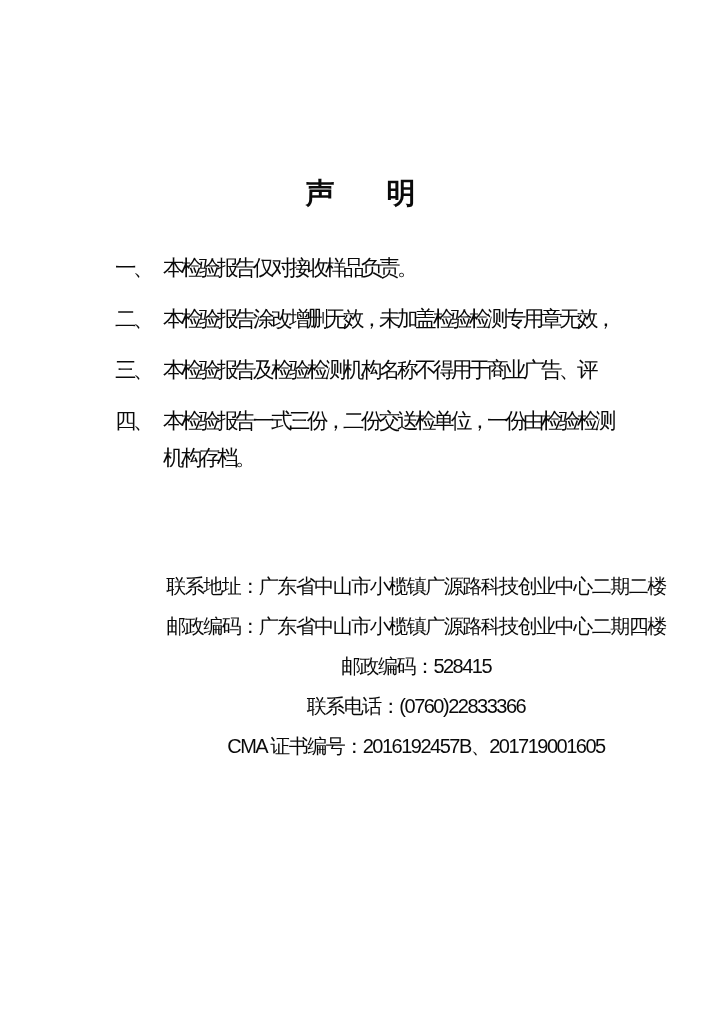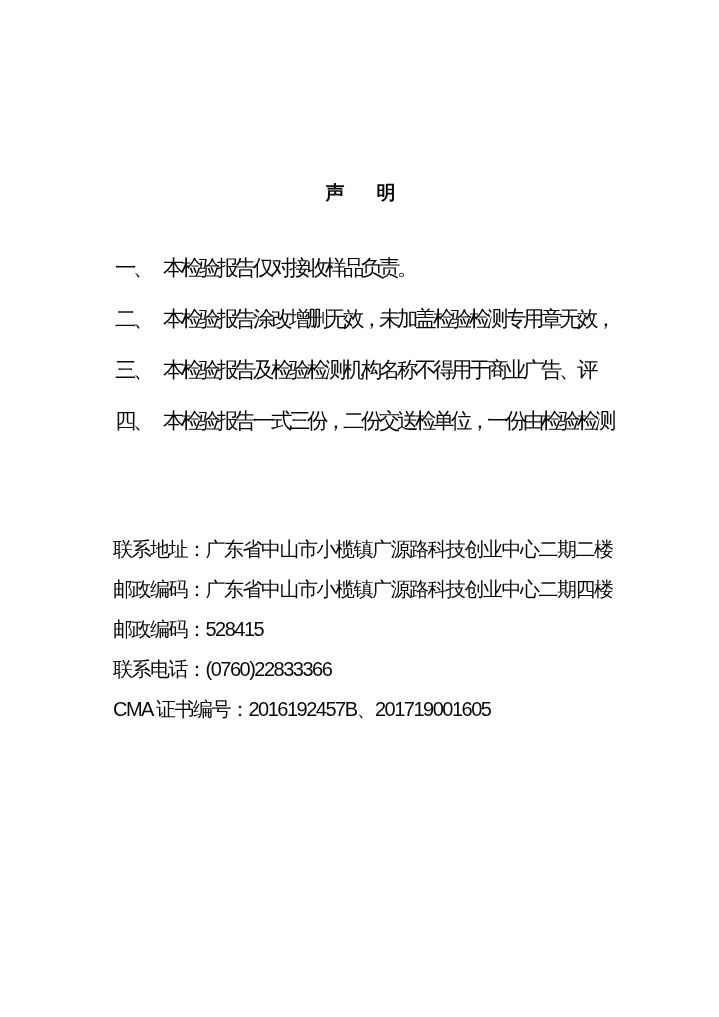--- a/index.html
+++ b/index.html
@@ -13,21 +13,21 @@
   .page {
     position: relative;
     width: 719px;
     height: 1017px;
     background: #ffffff;
     overflow: hidden;
   }
   .doc-title {
     margin-top: 176px;
     text-align: center;
-    font-size: 19px;
+    font-size: 29px;
     font-weight: 700;
     letter-spacing: -2px;
     line-height: 34px;
     white-space: pre;
   }
   .statement-list {
     margin: 40px 70px 0 115px;
     font-size: 21.5px;
     letter-spacing: -3.5px;
     line-height: 37px;
@@ -44,20 +44,21 @@
     white-space: nowrap;
   }
   .item-lines { flex: 1 1 auto; }
   .text-line { white-space: nowrap; }
   .contact-info {
     margin: 89px 0 0 113px;
     font-family: "Liberation Sans", "DejaVu Sans", sans-serif;
     font-size: 20px;
     letter-spacing: -1.5px;
     line-height: 40px;
+    text-align: center;
   }
   .contact-line { white-space: nowrap; }
   .contact-label { display: inline; }
   .contact-value { display: inline; }
 </style>
 </head>
 <body>
 
 <div class="page">
 
@@ -83,20 +84,21 @@
       <div class="item-marker">三、</div>
       <div class="item-lines">
         <div class="text-line">本检验报告及检验检测机构名称不得用于商业广告、评</div>
       </div>
     </div>
 
     <div class="statement-item">
       <div class="item-marker">四、</div>
       <div class="item-lines">
         <div class="text-line">本检验报告一式三份，二份交送检单位，一份由检验检测</div>
+        <div class="text-line">机构存档。</div>
       </div>
     </div>
 
   </div>
 
   <div class="contact-info">
 
     <div class="contact-line">
       <span class="contact-label">联系地址：</span><span class="contact-value">广东省中山市小榄镇广源路科技创业中心二期二楼</span>
     </div>

